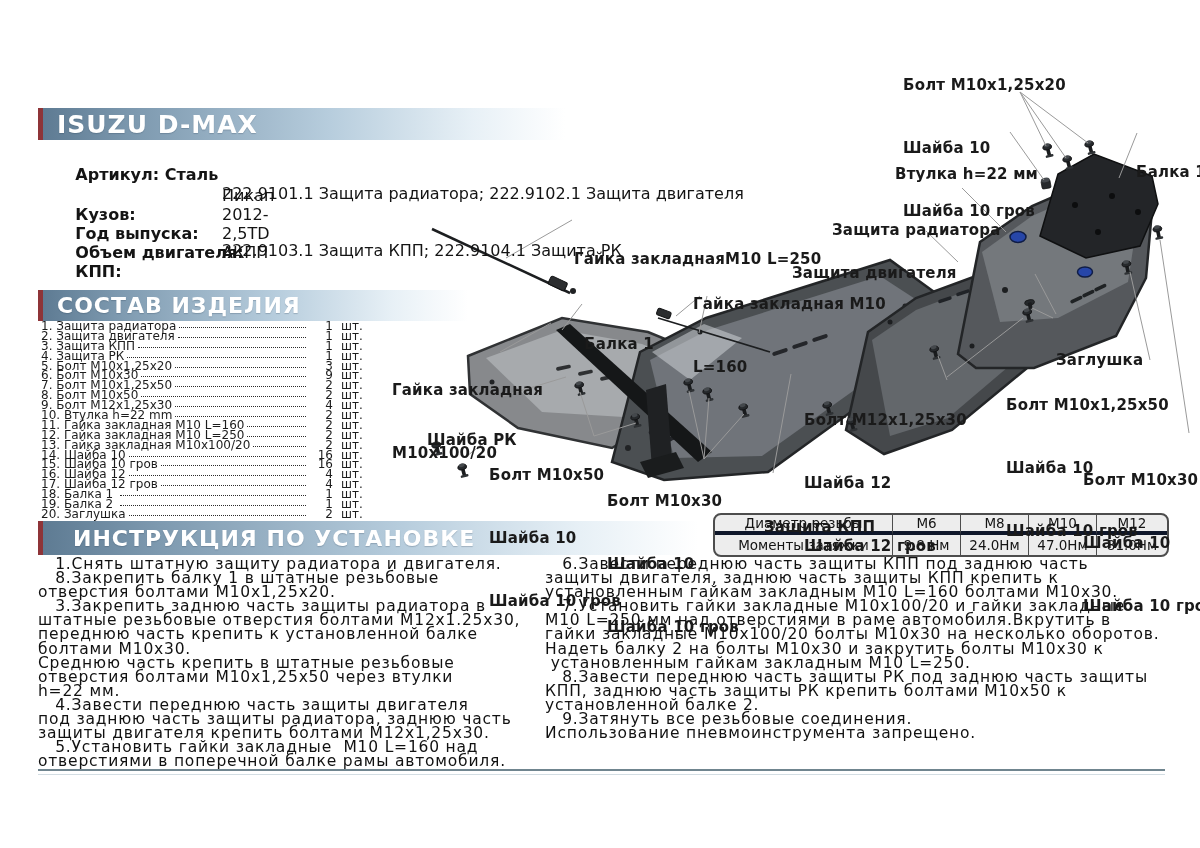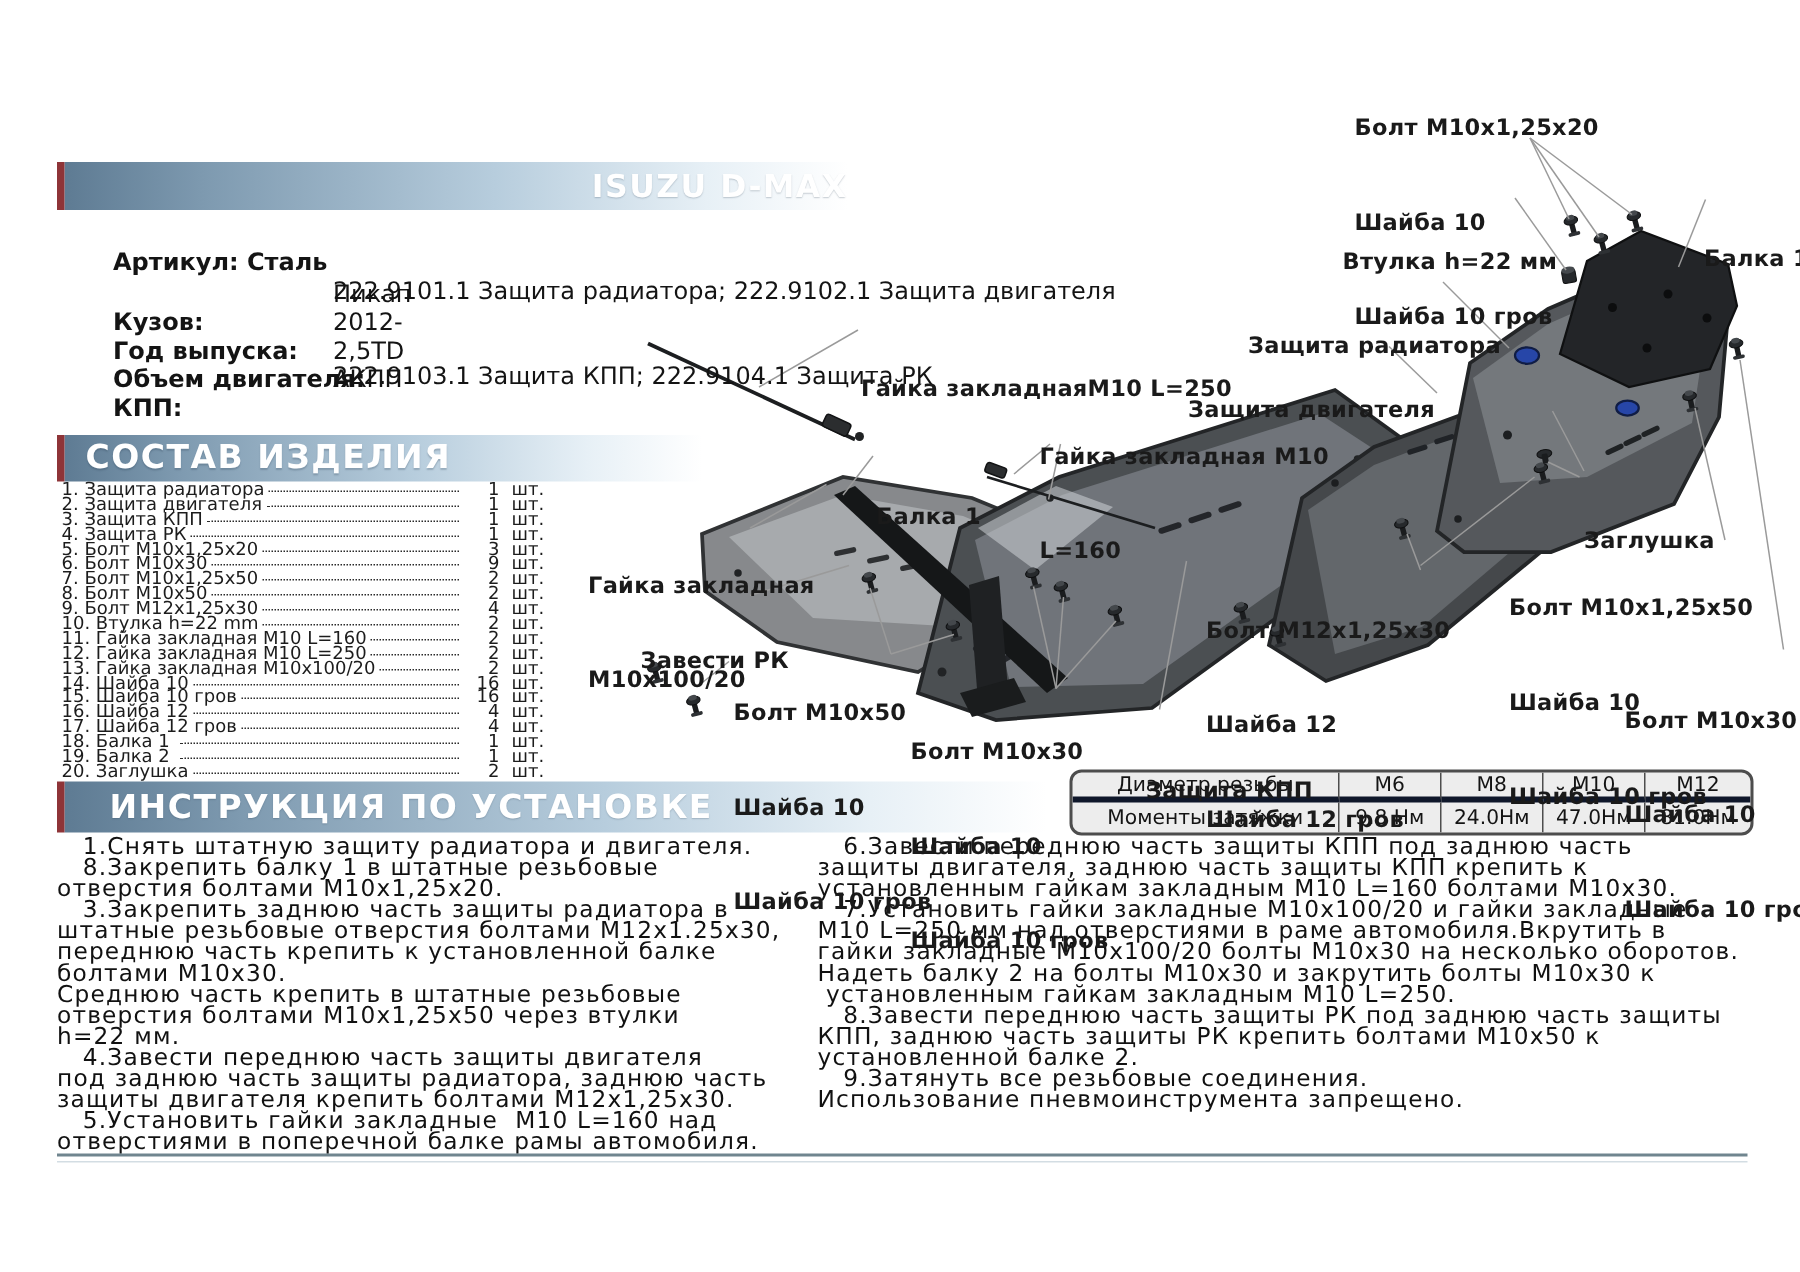--- a/index.html
+++ b/index.html
@@ -3,21 +3,21 @@
 <meta charset="utf-8">
 <style>
   html,body{margin:0;padding:0;background:#e8e8e8;}
   .page{position:relative;width:1200px;height:848px;background:#fff;overflow:hidden;
         font-family:"DejaVu Sans",sans-serif;color:#141414;}
   
   .bar{position:absolute;height:32px;border-left:5px solid #8e3438;
        background:linear-gradient(90deg,#5e7b93 0%,#7e9ab0 18%,#b7cddd 55%,#e7f0f6 82%,#ffffff 100%);
        color:#fff;font-weight:bold;letter-spacing:1px;display:flex;align-items:center;
        padding-left:14px;box-sizing:border-box;text-shadow:0 1px 1px rgba(40,60,80,.25);}
-  .bar-title{left:38px;top:108px;width:527px;font-size:21px;justify-content:flex-end;}
+  .bar-title{left:38px;top:108px;width:527px;font-size:25px;}
   .bar-parts{left:38px;top:290px;width:430px;height:31px;font-size:22px;}
   .bar-instr{left:38px;top:521px;width:660px;height:34px;font-size:22px;padding-left:30px;}
   
   .spec-row{position:absolute;left:55px;font-size:16px;line-height:19px;white-space:pre;}
   .spec-label{font-weight:bold;display:inline-block;}
   .spec-value{position:absolute;left:167px;top:0;font-weight:normal;white-space:pre;}
   
   .plist{position:absolute;left:41px;top:321px;width:330px;}
   .prow{display:flex;align-items:baseline;height:9.9px;font-size:12px;line-height:10px;color:#1c1c1c;}
   .pname{white-space:pre;}
@@ -426,21 +426,21 @@
     <div>L=160</div>
   </div>
   <div class="dlabel" style="left:584px;top:292px">
     <div>Балка 1</div>
   </div>
   <div class="dlabel" style="left:392px;top:338px">
     <div>Гайка закладная</div>
     <div>М10х100/20</div>
   </div>
   <div class="dlabel" style="left:427px;top:388px">
-    <div>Завести РК</div>
+    <div>Шайба РК</div>
   </div>
   <div class="dlabel" style="left:489px;top:423px">
     <div>Болт М10х50</div>
     <div>Шайба 10</div>
     <div>Шайба 10 гров</div>
   </div>
   <div class="dlabel" style="left:607px;top:449px">
     <div>Болт М10х30</div>
     <div>Шайба 10</div>
     <div>Шайба 10 гров</div>

